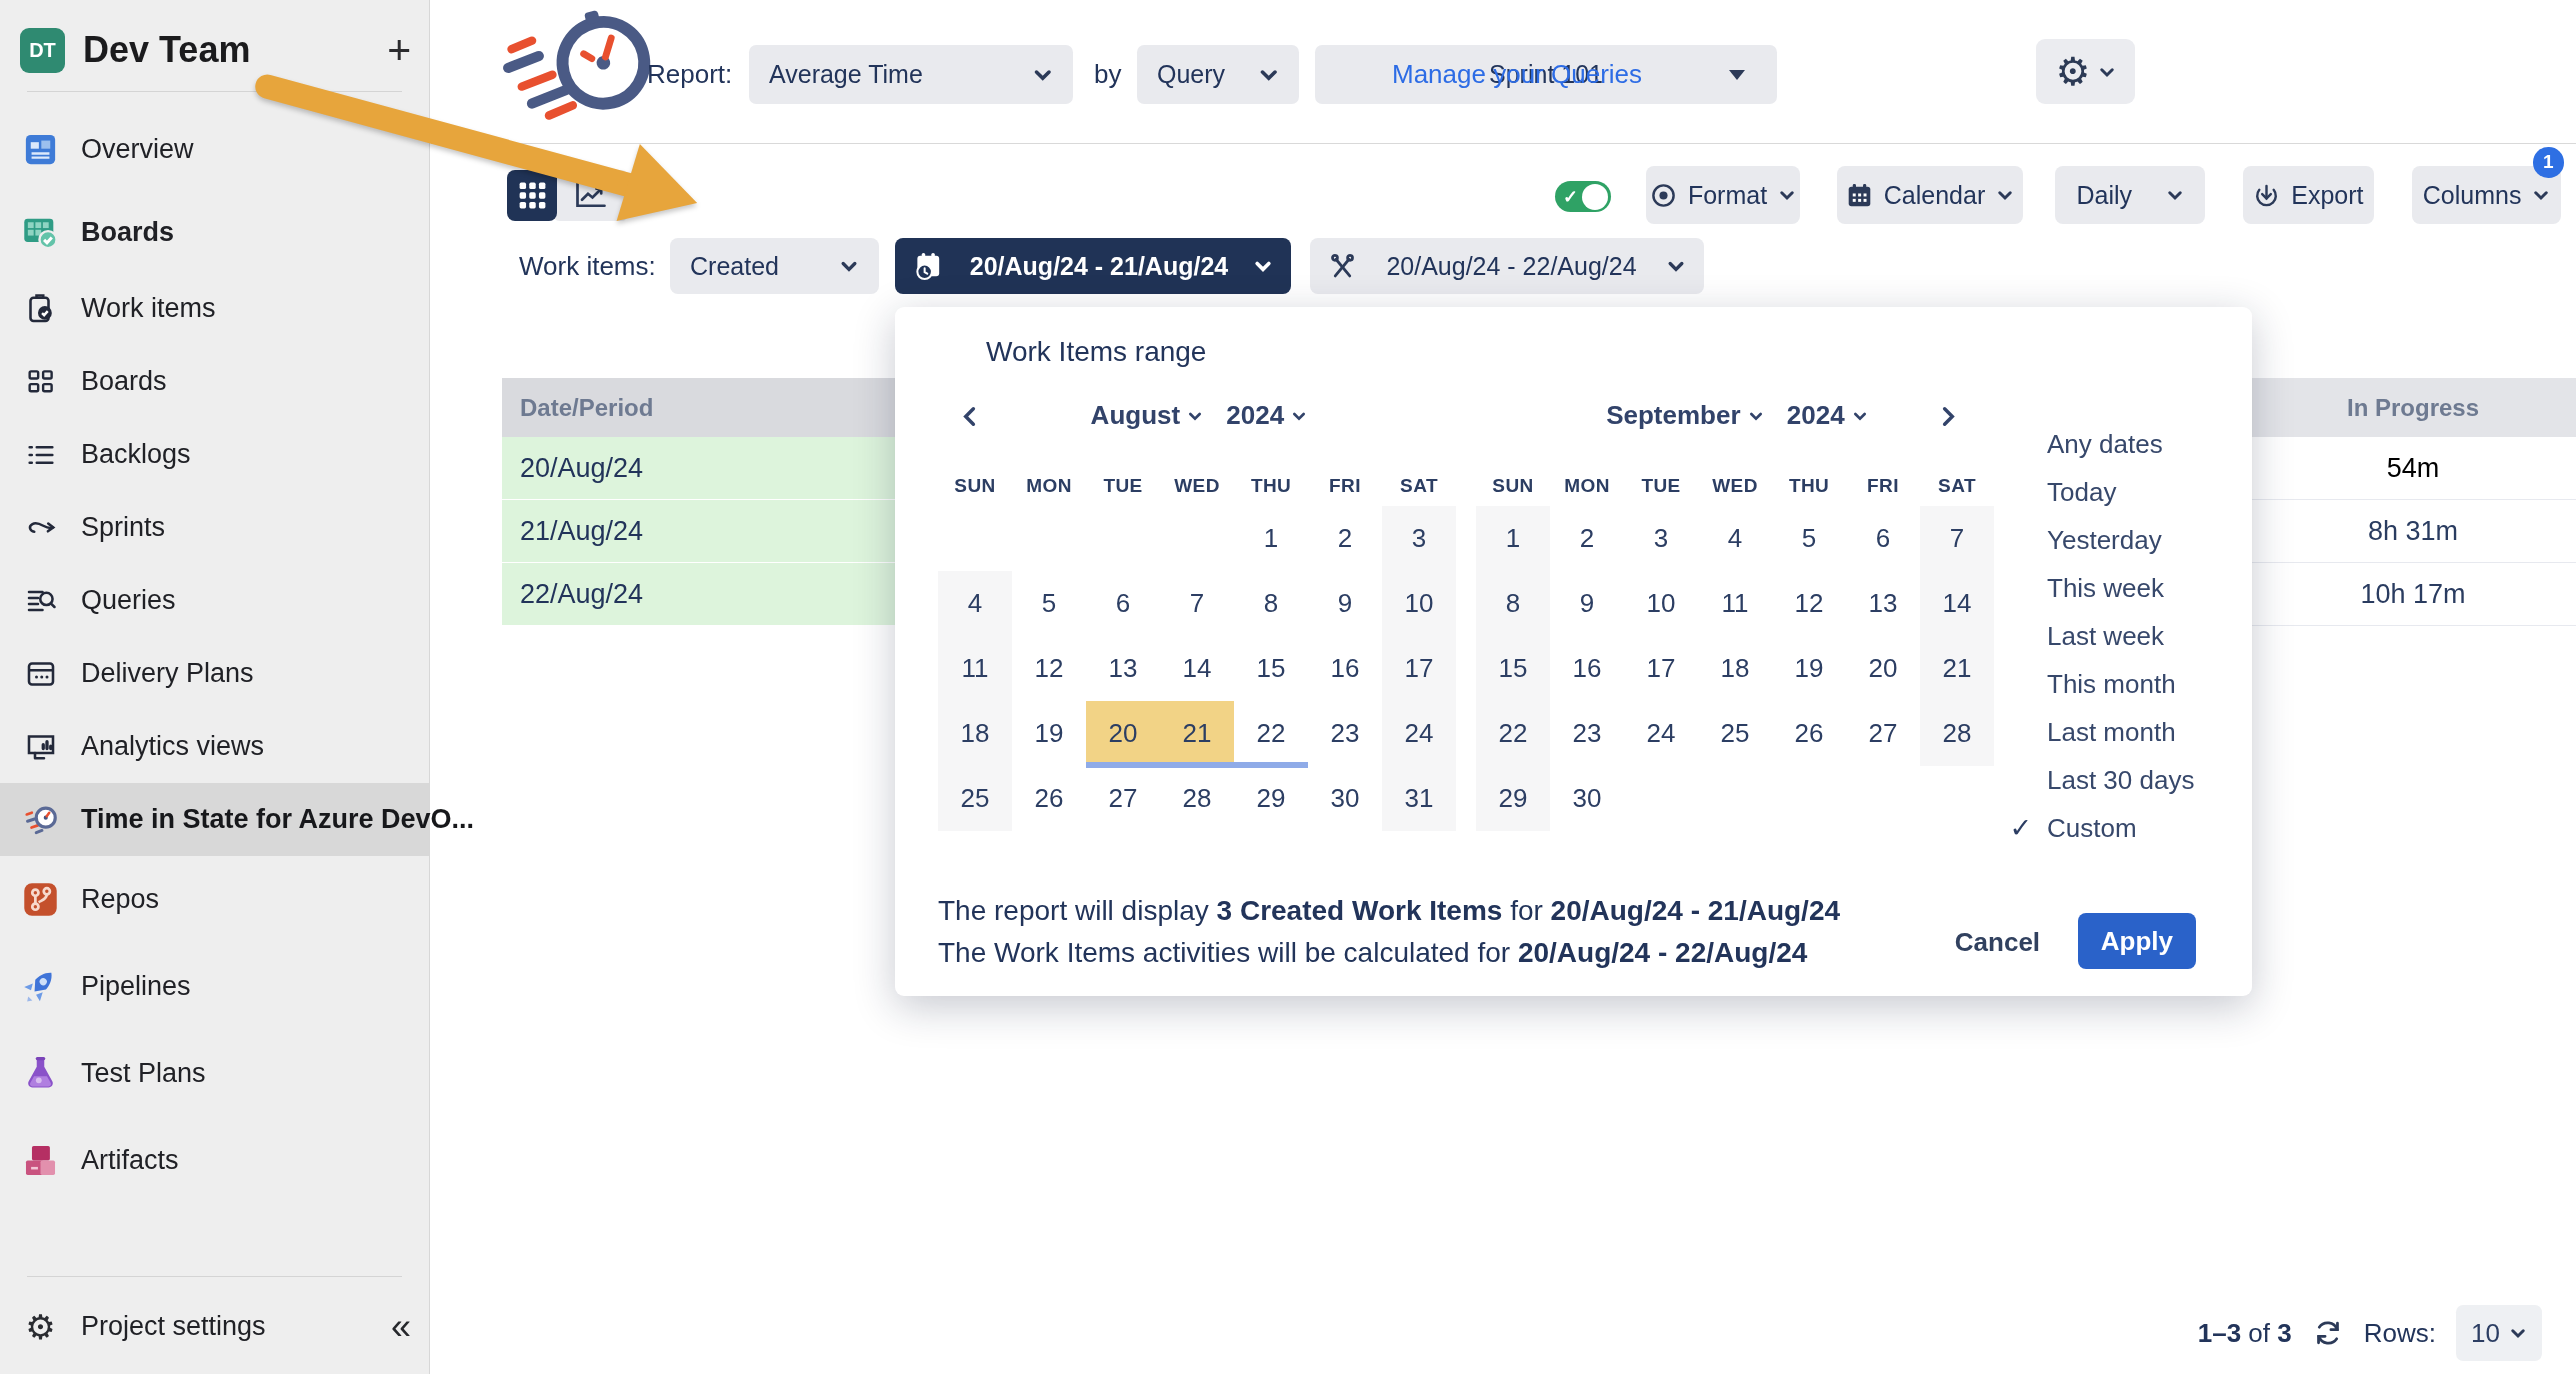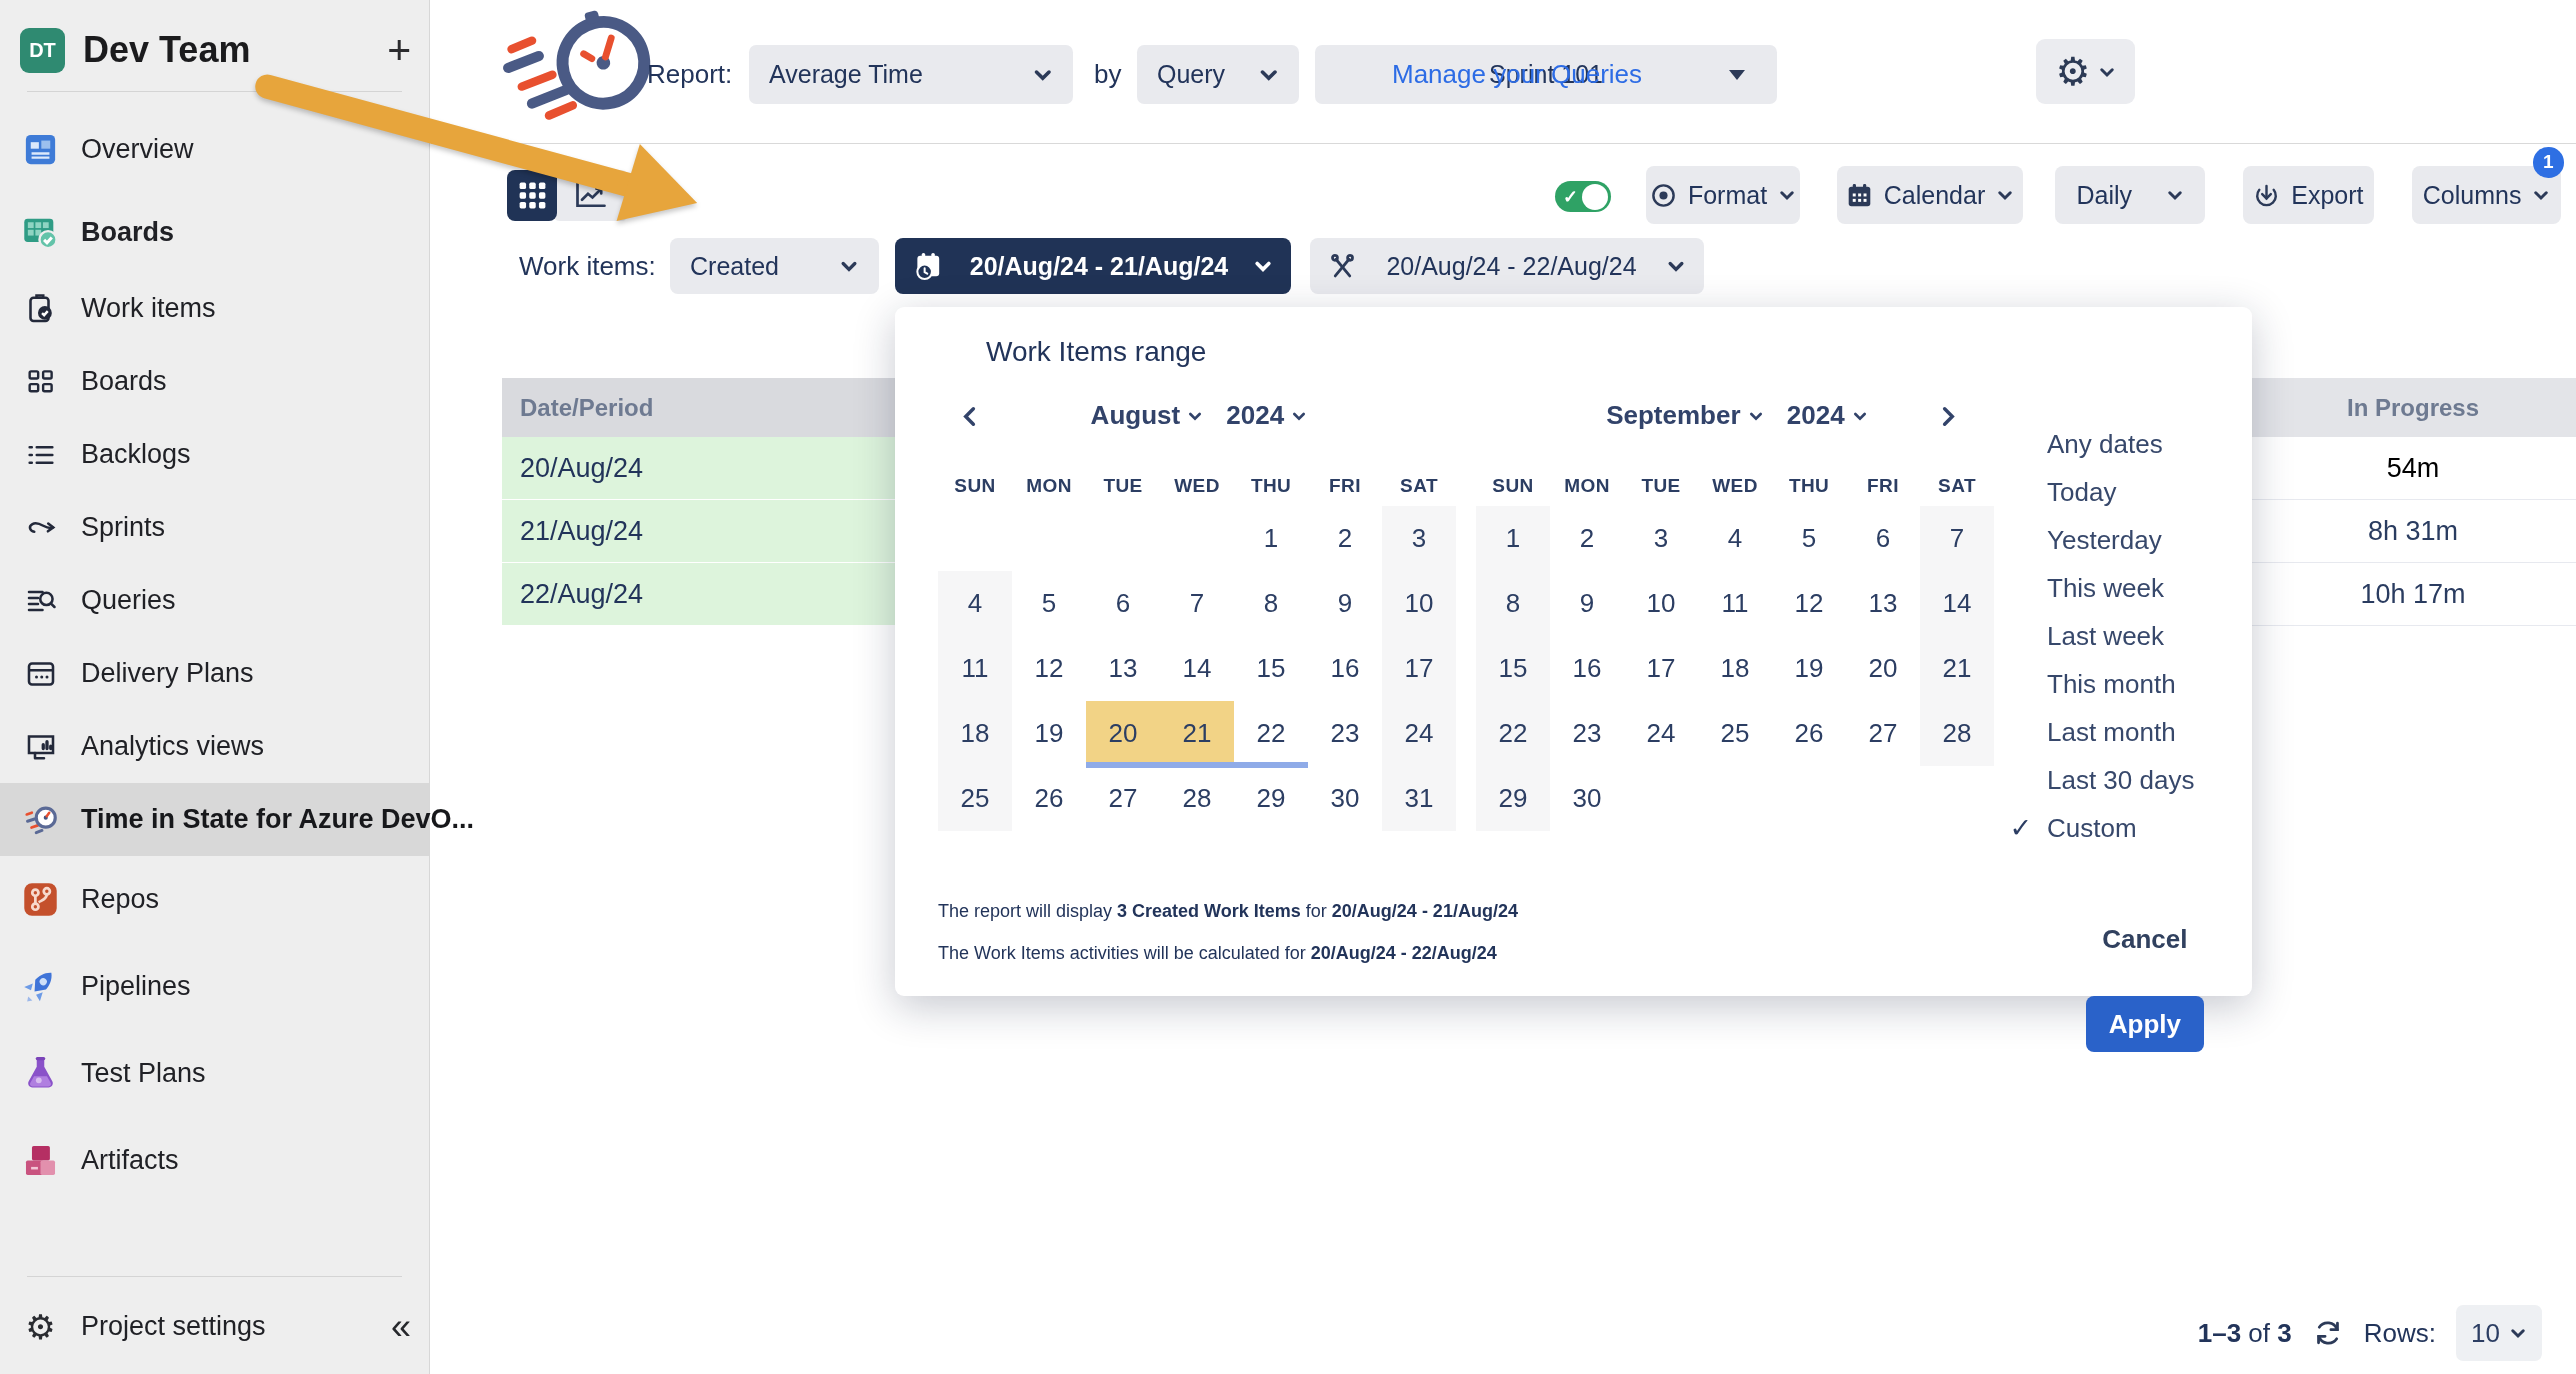--- a/index.html
+++ b/index.html
@@ -82,23 +82,23 @@
   .dow { display:flex; align-items:center; justify-content:center; font-size:19px; font-weight:700; color:#2c3e63; letter-spacing:0.4px; }
   .week-grid { display:grid; grid-template-columns:repeat(7,74px); grid-auto-rows:65px; }
   .cell { position:relative; display:flex; align-items:center; justify-content:center; font-size:26px; color:#2c3e63; cursor:pointer; }
   .cell.empty { cursor:default; }
   .cell.weekend { background:#f6f6f7; }
   .cell.sel { background:#f2d386; }
   .cell.range-underline::after { content:""; position:absolute; left:0; right:0; bottom:-1.8px; height:5.4px; background:#8fabe8; }
   #presets { position:absolute; left:1111px; top:113px; width:242px; }
   .preset { position:relative; height:48px; display:flex; align-items:center; padding-left:41px; font-size:26px; color:#37486b; cursor:pointer; }
   .preset .check { position:absolute; left:3.6px; font-size:27px; color:#2c3e63; }
-  #summary { position:absolute; left:43px; top:583px; font-size:18px; color:#22345a; line-height:42px; }
+  #summary { position:absolute; left:43px; top:583px; font-size:28px; color:#22345a; line-height:42px; }
   #summary b { font-weight:700; }
-  #popup-actions { position:absolute; right:48px; top:606px; display:flex; align-items:center; gap:30.5px;flex-direction:column; }
+  #popup-actions { position:absolute; right:56px; top:606px; display:flex; align-items:flex-end; gap:30.5px; }
   #cancel-btn { font-size:26px; font-weight:700; color:#31415f; cursor:pointer; padding:10.8px 7.2px; background:none; border:none; font-family:inherit; }
   #apply-btn { height:56px; padding:0 23px; background:#2a62c9; border:none; border-radius:8px; color:#fff; font-size:26px; font-weight:700; cursor:pointer; font-family:inherit; }
 
   
   #pagination { position:absolute; right:34px; top:1305px; display:flex; align-items:center; gap:20px; font-size:26px; color:#22345a; }
   #pg-range b { font-weight:700; }
   #refresh-btn { display:flex; cursor:pointer; }
   #rows-dd { height:56px; width:86px; background:#eef0f3; border-radius:7.2px; display:flex; align-items:center; justify-content:center; gap:9px; font-size:26px; color:#2c3e63; cursor:pointer; }
 
   

